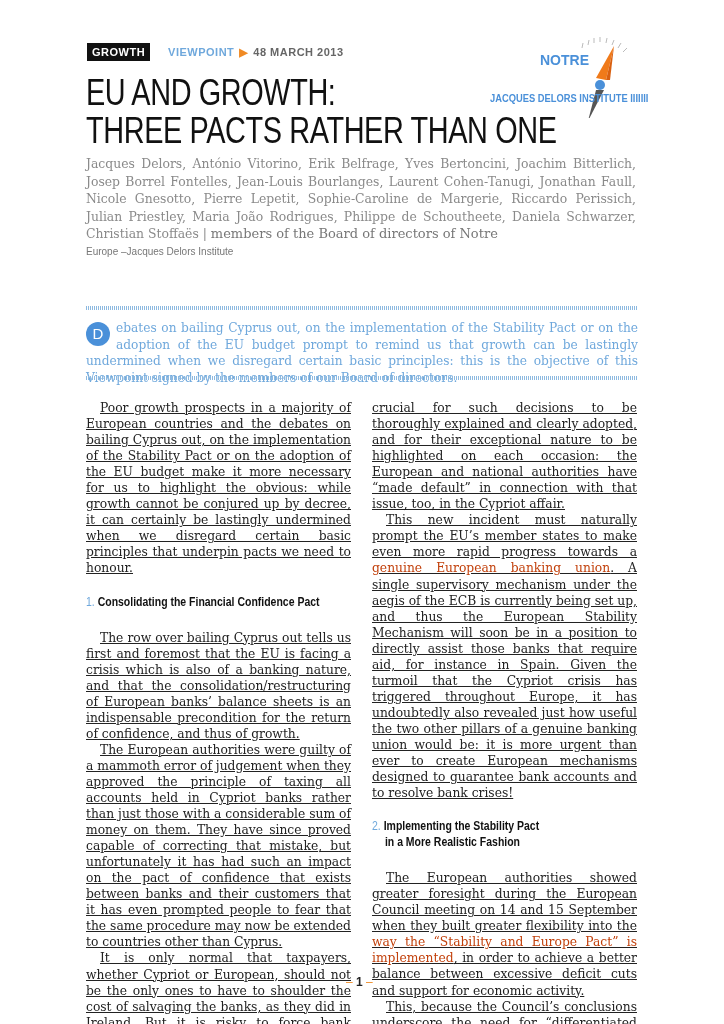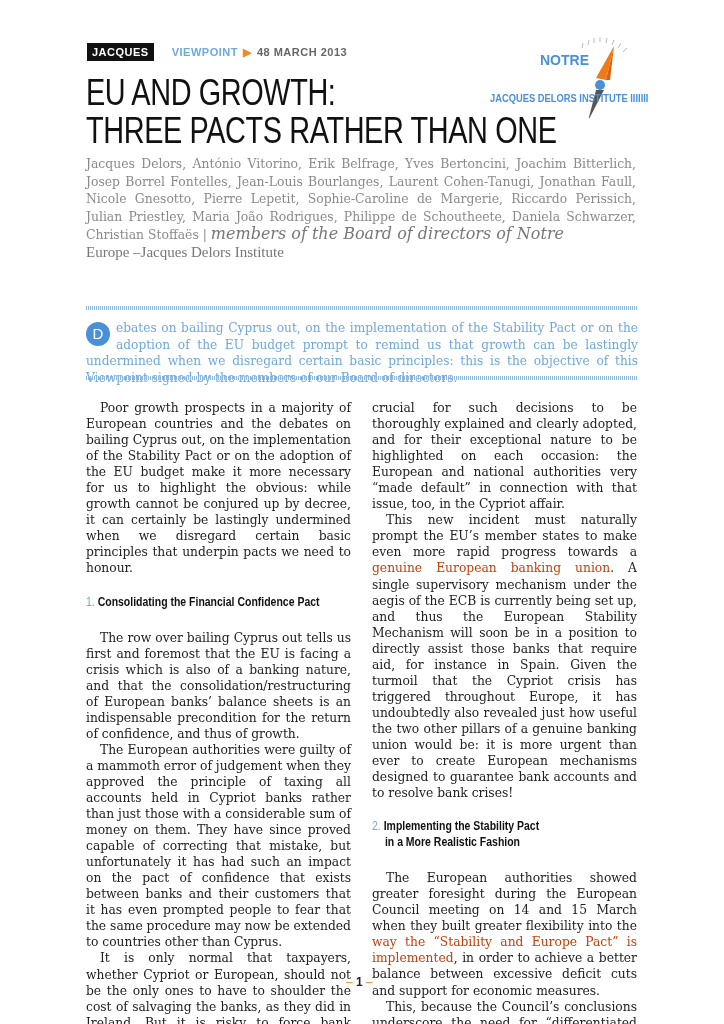--- a/index.html
+++ b/index.html
@@ -9,42 +9,42 @@
   .tag-viewpoint { color: #6fa8dc; margin-left: 18px; }
   .tag-arrow { color: #f08a24; margin: 0 5px; font-size: 11px; }
   .tag-date { color: #666; }
   .title { position: absolute; left: 86px; top: 74px; font-family: "Liberation Sans", sans-serif; font-size: 37px; line-height: 38px; color: #111; transform: scaleX(0.78); transform-origin: left top; white-space: nowrap; letter-spacing: -0.5px; }
   .logo { position: absolute; left: 490px; top: 28px; width: 210px; height: 90px; font-family: "Liberation Sans", sans-serif; }
   .logo .notre { position: absolute; left: 50px; top: 24px; color: #4a90d9; font-weight: bold; font-size: 14px; }
   .logo .europe { position: absolute; left: 38px; top: 34px; color: #4a90d9; font-weight: bold; font-size: 26px; letter-spacing: 0px; }
   .logo .institute { position: absolute; left: 0; top: 64px; color: #4a90d9; font-weight: bold; font-size: 11px; white-space: nowrap; transform: scaleX(0.85); transform-origin: left top; }
   .logo svg { position: absolute; left: 0; top: 0; }
   .authors { position: absolute; left: 86px; top: 155px; width: 550px; font-size: 12.4px; line-height: 17.5px; color: #8a8a8a; text-align: justify; }
-  .authors .role { font-style: italic; font-size: 16px; color: #777; }
-  .authors .org { font-family: Liberation Serif, serif; font-size: 15px; color: #777; display: block; }
+  .authors .role { font-size: 13px; color: #777; }
+  .authors .org { font-family: Liberation Sans, sans-serif; font-size: 10px; color: #777; display: block; }
   .dotted-rule { position: absolute; left: 86px; width: 552px; height: 4px; background-image: repeating-linear-gradient(90deg, #8db9e0 0 1px, transparent 1px 2px); }
   .intro { position: absolute; left: 86px; top: 320px; width: 552px; font-size: 12.2px; line-height: 16.5px; color: #6fa8dc; text-align: justify; }
   .dropcap { float: left; width: 24px; height: 24px; border-radius: 50%; background: #4a90d9; color: #fff; font-family: "Liberation Sans", sans-serif; font-size: 15px; line-height: 24px; text-align: center; margin: 2px 6px 0 0; }
   .col { position: absolute; top: 400px; width: 265px; font-size: 12.3px; line-height: 16.05px; color: #222; text-align: justify; }
   .col-left { left: 86px; }
   .col-right { left: 372px; }
-  .col p { margin: 0; text-indent: 14px; }
+  .col p { margin: 0; text-indent: 14px; text-decoration: underline; }
   .col p.noindent { text-indent: 0; }
   .section-head { font-family: "Liberation Sans", sans-serif; font-weight: bold; font-size: 12.2px; line-height: 16px; color: #111; margin: 17px 0 20px 0; text-indent: 0; transform: scaleX(0.86); transform-origin: left top; white-space: nowrap; }
   .section-head .num { color: #6fa8dc; font-weight: normal; }
   .section-head .cont { display: block; padding-left: 15px; }
   .link { color: #c2410c; }
   .page-num { position: absolute; left: 346px; top: 975px; font-family: "Liberation Sans", sans-serif; font-size: 12px; font-weight: bold; color: #222; }
   .page-num .dash { color: #f08a24; font-weight: normal; }
 </style>
 </head>
 <body>
 
 <div class="header-tags">
-  <span class="tag-tribune">JACQUES</span>
+  <span class="tag-tribune">GROWTH</span>
   <span class="tag-viewpoint">VIEWPOINT</span>
   <span class="tag-arrow">▶</span>
   <span class="tag-date">48 MARCH 2013</span>
 </div>
 
 <div class="title">
   <div>EU AND GROWTH:</div>
   <div>THREE PACTS RATHER THAN ONE</div>
 </div>
 
@@ -88,28 +88,28 @@
   <div class="section-head">
     <span class="num">1.</span>
     <span>Consolidating the Financial Confidence Pact</span>
   </div>
   <p>The row over bailing Cyprus out tells us first and foremost that the EU is facing a crisis which is also of a banking nature, and that the consolidation/restructuring of European banks’ balance sheets is an indispensable precondition for the return of confidence, and thus of growth.</p>
   <p>The European authorities were guilty of a mammoth error of judgement when they approved the principle of taxing all accounts held in Cypriot banks rather than just those with a considerable sum of money on them. They have since proved capable of correcting that mistake, but unfortunately it has had such an impact on the pact of confidence that exists between banks and their customers that it has even prompted people to fear that the same procedure may now be extended to countries other than Cyprus.</p>
   <p>It is only normal that taxpayers, whether Cypriot or European, should not be the only ones to have to shoulder the cost of salvaging the banks, as they did in Ireland. But it is risky to force bank shareholders (as in Spain) or investors (as in Greece) to contribute, without arousing their mistrust. The fact to require contributions from the richest bank account owners in extreme situations (as in Cyprus) could in no way constitute a precedent, as the ECB has underlined it. Thus it is</p>
 </div>
 
 <div class="col col-right">
-  <p class="noindent">crucial for such decisions to be thoroughly explained and clearly adopted, and for their exceptional nature to be highlighted on each occasion: the European and national authorities very “made default” in connection with that issue, too, in the Cypriot affair.</p>
+  <p class="noindent">crucial for such decisions to be thoroughly explained and clearly adopted, and for their exceptional nature to be highlighted on each occasion: the European and national authorities have “made default” in connection with that issue, too, in the Cypriot affair.</p>
   <p><span>This new incident must naturally prompt the EU’s member states to make even more rapid progress towards a </span><span class="link">genuine European banking union</span><span>. A single supervisory mechanism under the aegis of the ECB is currently being set up, and thus the European Stability Mechanism will soon be in a position to directly assist those banks that require aid, for instance in Spain. Given the turmoil that the Cypriot crisis has triggered throughout Europe, it has undoubtedly also revealed just how useful the two other pillars of a genuine banking union would be: it is more urgent than ever to create European mechanisms designed to guarantee bank accounts and to resolve bank crises!</span></p>
   <div class="section-head">
     <span class="num">2.</span>
     <span>Implementing the Stability Pact</span>
     <span class="cont">in a More Realistic Fashion</span>
   </div>
-  <p><span>The European authorities showed greater foresight during the European Council meeting on 14 and 15 March when they built greater flexibility into the </span><span class="link">way the “Stability and Europe Pact” is implemented</span><span>, in order to achieve a better balance between excessive deficit cuts and support for economic measures.</span></p>
+  <p><span>The European authorities showed greater foresight during the European Council meeting on 14 and 15 September when they built greater flexibility into the </span><span class="link">way the “Stability and Europe Pact” is implemented</span><span>, in order to achieve a better balance between excessive deficit cuts and support for economic activity.</span></p>
   <p>This, because the Council’s conclusions underscore the need for “differentiated budgetary consolidation” tailored to reflect the different situations in countries in difficulty, but also the need to afford priority to the notion of a structural deficit, in accordance with the measures enshrined in the recent “fiscal compact”. They very usefully pave the way for granting a more realistic deadline to countries such as Portugal or</p>
 </div>
 
 <div class="page-num">
   <span class="dash">–</span>
   <span>1</span>
   <span class="dash">–</span>
 </div>
 
 </body></html>

